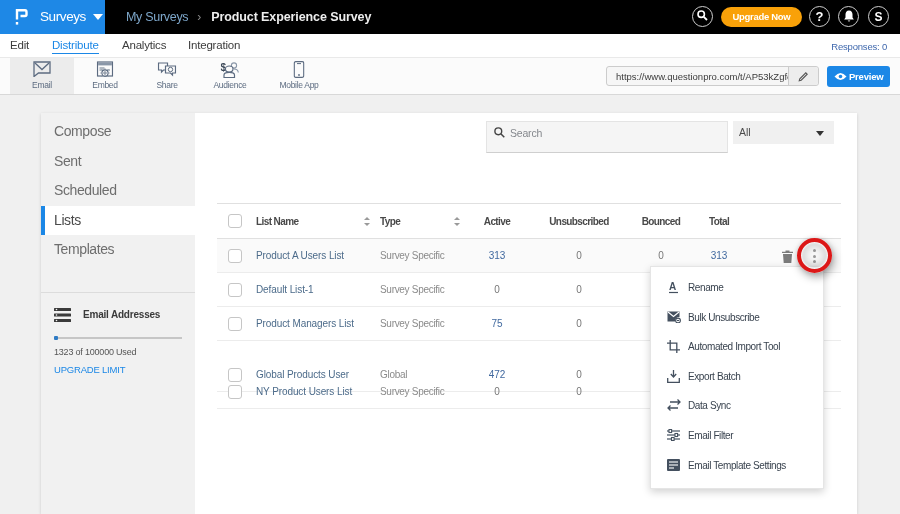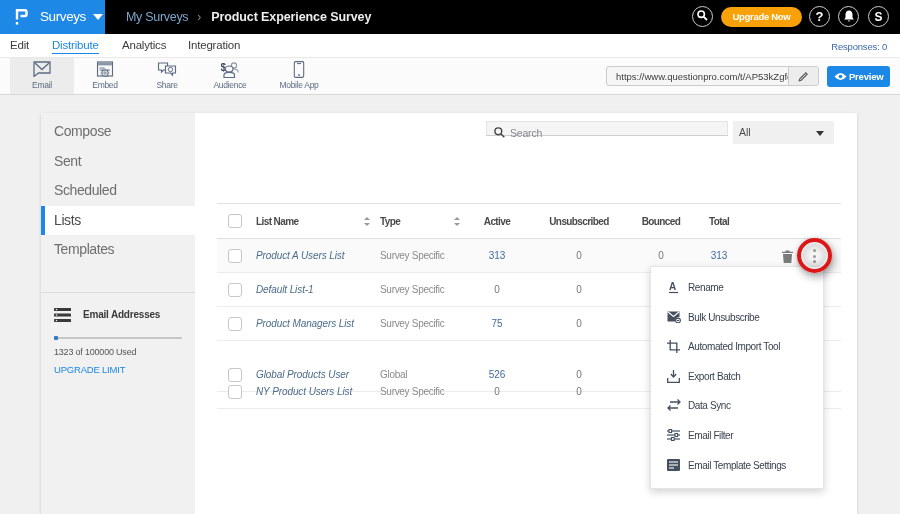--- a/index.html
+++ b/index.html
@@ -38,32 +38,32 @@
 .sideitem { position:absolute; left:0; width:154px; height:29.6px; font-size:14px; letter-spacing:-0.4px; color:#6e6e6e; line-height:29.6px; padding-left:13px; }
 .sideitem.act { background:#fff; border-left:4px solid #1b87e6; padding-left:9px; color:#4a4a4a; }
 .side-sep { position:absolute; left:0; top:179px; width:154px; border-top:1px solid #dcdcdc; }
 .ea-title { position:absolute; left:42px; top:196px; font-size:10px; letter-spacing:-0.2px; font-weight:bold; color:#3a3a3a; }
 .progress { position:absolute; left:13px; top:224px; width:128px; height:1.5px; background:#c6c6c6; }
 .progress .fill { position:absolute; left:0; top:-1px; width:4px; height:3.5px; background:#2f7bc4; border-radius:1px; }
 .ea-used { position:absolute; left:13px; top:234px; font-size:9px; letter-spacing:-0.2px; color:#555; }
 .ea-upg { position:absolute; left:13px; top:251px; font-size:9.5px; letter-spacing:-0.2px; color:#1b87e6; }
 
 
-.searchbox { position:absolute; left:445px; top:8px; width:242px; height:15px; background:#f5f5f5; border:1px solid #e4e4e4; border-bottom:1px solid #cfcfcf; font-size:10.5px; letter-spacing:-0.2px; color:#84878c; line-height:21px; }
+.searchbox { position:absolute; left:445px; top:8px; width:242px; height:32px; background:#f5f5f5; border:1px solid #e4e4e4; border-bottom:1px solid #cfcfcf; font-size:10.5px; letter-spacing:-0.2px; color:#84878c; line-height:21px; }
 .allsel { position:absolute; left:692px; top:8px; width:101px; height:23px; background:#f0f0f0; font-size:10.5px; color:#4a4a4a; line-height:23px; padding-left:6px; }
 .allsel .car { position:absolute; right:10px; top:10px; width:0; height:0; border-left:4px solid transparent; border-right:4px solid transparent; border-top:5px solid #333; }
 .newlist { position:absolute; left:179px; top:35px; width:110px; height:25px; background:#1b87e6; border-radius:4px; color:#fff; font-size:11px; letter-spacing:-0.3px; font-weight:bold; text-align:center; line-height:25px; }
 
 
 .thead { position:absolute; left:176px; top:90px; width:624px; height:36px; border-top:1px solid #e0e0e0; border-bottom:1px solid #e0e0e0; }
 .trow { position:absolute; left:176px; width:624px; height:34px; border-bottom:1px solid #ececec; }
 .cbx { position:absolute; left:11px; top:10px; width:14px; height:14px; border:1.5px solid #c6c6c6; border-radius:3px; background:#fff; }
 .hl { position:absolute; top:12px; font-size:10px; letter-spacing:-0.6px; font-weight:bold; color:#494949; }
 .cell { position:absolute; top:11px; font-size:10px; }
-.lname { color:#4c6b8a; letter-spacing:-0.1px;font-style:italic; }
+.lname { color:#4c6b8a; letter-spacing:-0.1px; }
 .ltype { color:#8b8b8b; letter-spacing:-0.3px; }
 .num { text-align:center; width:60px; }
 .nblue { color:#41699f; }
 .ngray { color:#777; }
 .sorti { position:absolute; top:13px; width:0; }
 .sorti:before { content:""; position:absolute; left:0; top:0; border-left:3px solid transparent; border-right:3px solid transparent; border-bottom:3.5px solid #9a9a9a; }
 .sorti:after { content:""; position:absolute; left:0; top:5.5px; border-left:3px solid transparent; border-right:3px solid transparent; border-top:3.5px solid #9a9a9a; }
 
 
 .menu { position:absolute; left:609px; top:153px; width:174px; height:223px; background:#fff; border:1px solid #e5e5e5; box-shadow:0 3px 8px rgba(0,0,0,0.18); padding-top:6px; }
@@ -235,21 +235,21 @@
     <div class="cbx"></div>
     <div class="cell lname" style="left:39px;">Product Managers List</div>
     <div class="cell ltype" style="left:163px;">Survey Specific</div>
     <div class="cell num nblue" style="left:250px;">75</div>
     <div class="cell num ngray" style="left:332px;">0</div>
   </div>
   <div class="trow" style="top:245px;">
     <div class="cbx"></div>
     <div class="cell lname" style="left:39px;">Global Products User</div>
     <div class="cell ltype" style="left:163px;">Global</div>
-    <div class="cell num nblue" style="left:250px;">526</div>
+    <div class="cell num nblue" style="left:250px;">472</div>
     <div class="cell num ngray" style="left:332px;">0</div>
   </div>
   <div class="trow" style="top:262px;">
     <div class="cbx"></div>
     <div class="cell lname" style="left:39px;">NY Product Users List</div>
     <div class="cell ltype" style="left:163px;">Survey Specific</div>
     <div class="cell num ngray" style="left:250px;">0</div>
     <div class="cell num ngray" style="left:332px;">0</div>
   </div>
 

